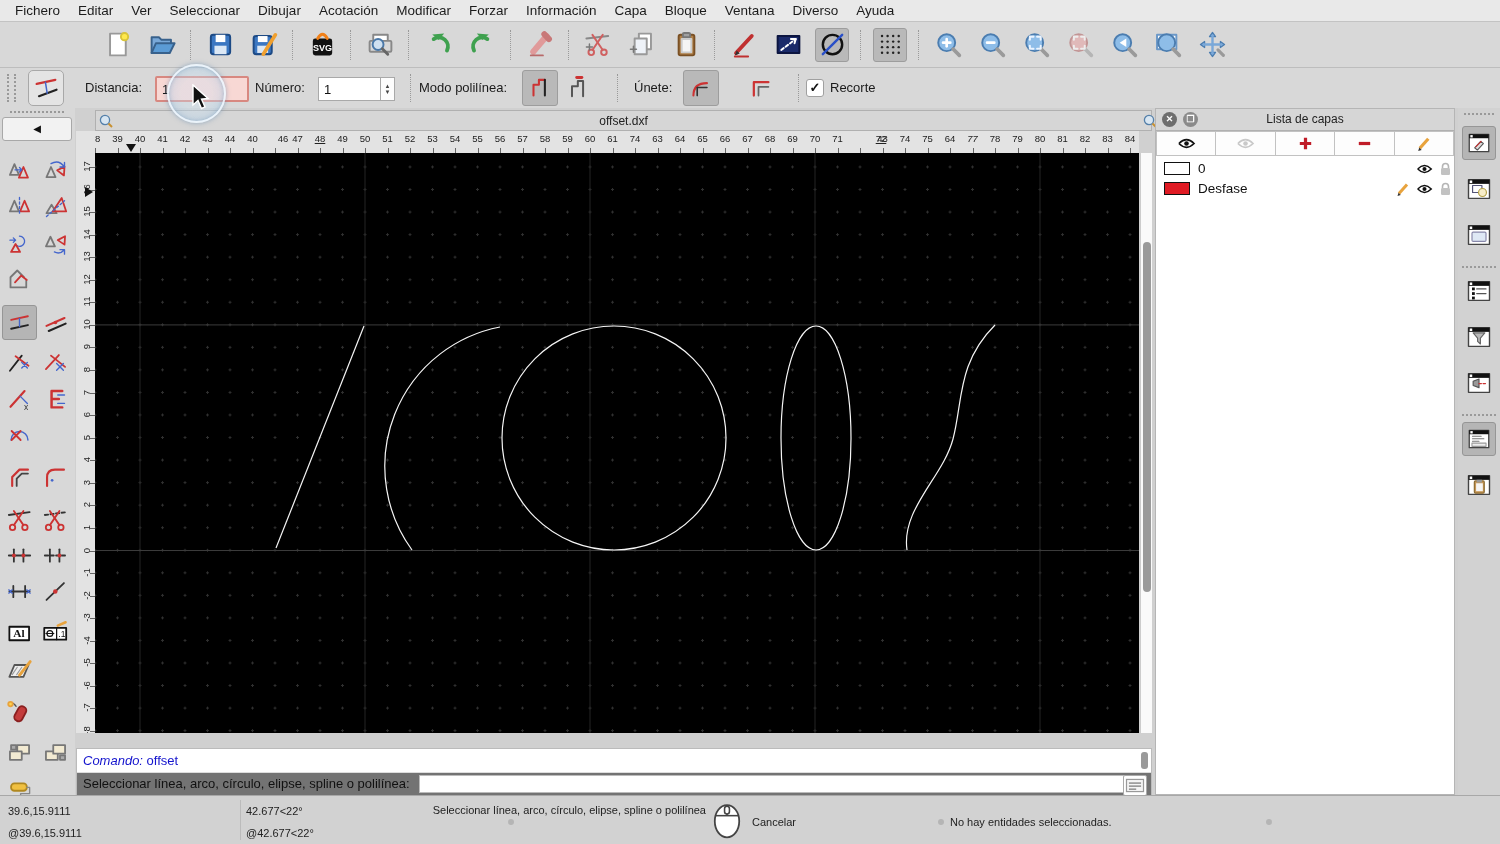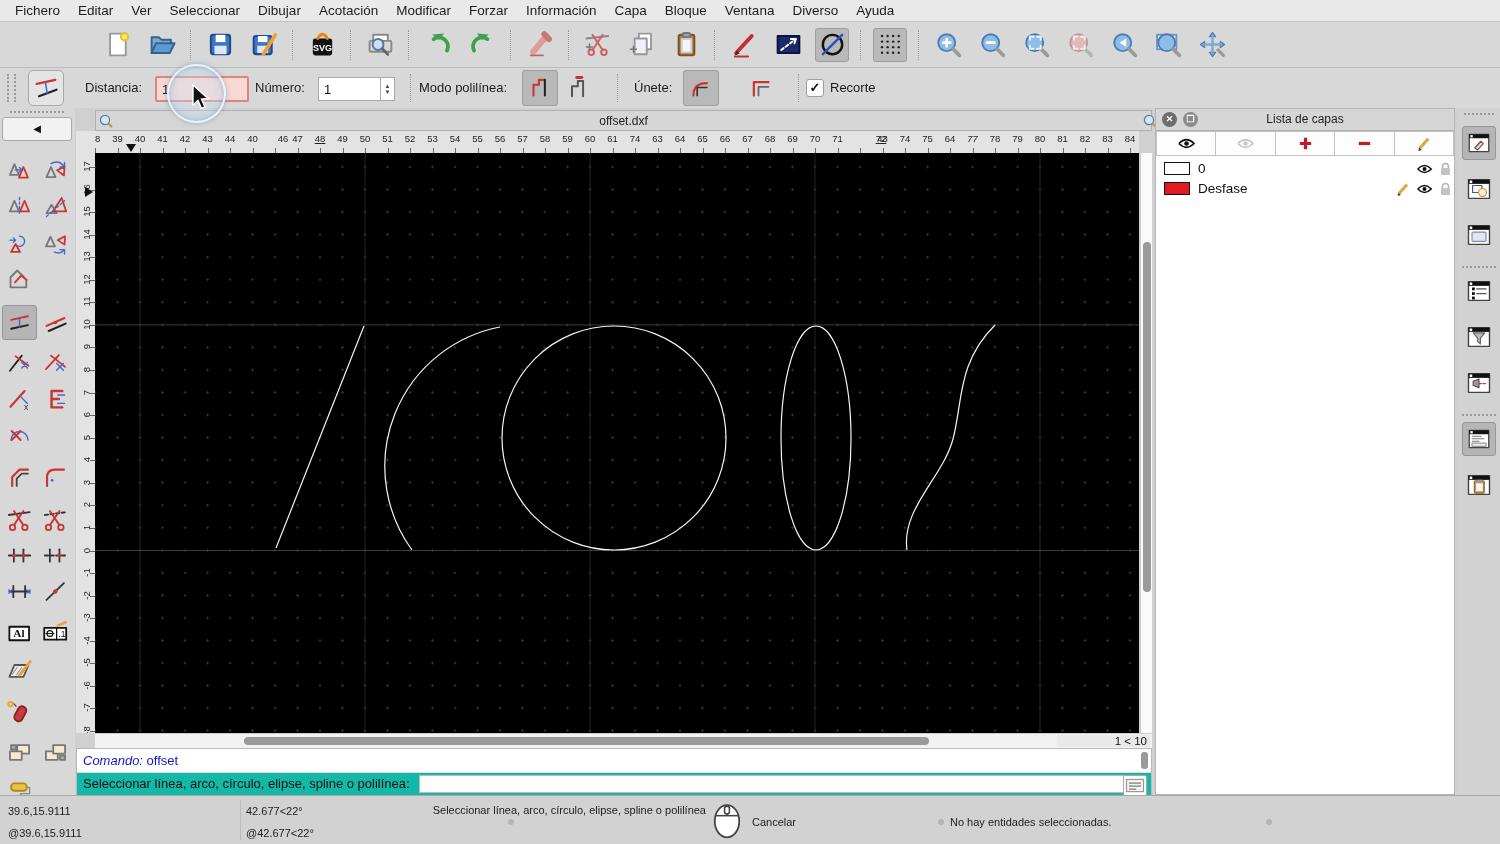--- a/index.html
+++ b/index.html
@@ -71,21 +71,21 @@
   .vthumb{position:absolute;left:2px;width:8px;border-radius:4px;background:#9a9a9a;}
   .hscroll-row{position:absolute;left:95px;top:625px;width:1057px;height:15px;background:#f2f2f2;border-top:1px solid #ccc;box-sizing:border-box;}
   .hthumb{position:absolute;top:3px;height:8px;border-radius:4px;background:#9a9a9a;}
   .zoom-label{position:absolute;right:2px;top:1px;width:90px;text-align:right;font-size:11.5px;color:#111;background:#e9e9e9;padding-right:3px;}
   
   .command-dock{position:absolute;left:76px;top:640px;width:1076px;height:47px;background:#fff;border:1px solid #bbb;box-sizing:border-box;}
   .cmd-history{position:absolute;left:0;top:0;width:100%;height:24px;background:#fff;border-bottom:1px solid #ddd;box-sizing:border-box;}
   .cmd-history .t{position:absolute;left:6px;top:4px;font-size:13px;color:#1414cd;}
   .cmd-history .t i{font-style:italic;}
   .cmd-vthumb{position:absolute;right:3px;top:3px;width:7px;height:17px;background:#9a9a9a;border-radius:3px;}
-  .cmd-prompt{position:absolute;left:0;top:24px;width:100%;height:22px;background:#14b8a6;}
+  .cmd-prompt{position:absolute;left:0;top:24px;width:100%;height:22px;background:#737373;}
   .cmd-prompt .p{position:absolute;left:6px;top:3px;font-size:13px;color:#111;white-space:nowrap;}
   .cmd-input{position:absolute;left:342px;top:2px;width:702px;height:16px;background:#fff;border:1px solid #bbb;
              font:12px "Liberation Sans",sans-serif;padding:0 4px;}
   .cmd-btn{position:absolute;right:4px;top:2px;width:20px;height:17px;background:#fff;border:1px solid #aaa;border-radius:2px;padding:1px;}
   
   .layer-panel{position:absolute;left:1155px;top:0;width:300px;height:687px;background:#fff;border:1px solid #b5b5b5;box-sizing:border-box;}
   .lp-title{position:absolute;left:0;top:0;width:100%;height:22px;background:#d6d6d6;border-bottom:1px solid #b0b0b0;box-sizing:border-box;}
   .lp-title .t{position:absolute;left:0;right:0;top:3px;text-align:center;font-size:12px;color:#222;}
   .lp-close,.lp-float{position:absolute;top:3px;width:15px;height:15px;border-radius:50%;background:#6e6e6e;color:#fff;
             font:bold 9px/15px "Liberation Sans",sans-serif;text-align:center;}
@@ -702,24 +702,20 @@
           <path d="M405,174 A142,142 0 0 0 317,397" stroke="#f5f5f5" stroke-width="1.2" fill="none"></path>
           <circle cx="519" cy="285" r="112" stroke="#f5f5f5" stroke-width="1.2" fill="none"></circle>
           <ellipse cx="721" cy="285" rx="35" ry="112" stroke="#f5f5f5" stroke-width="1.2" fill="none"></ellipse>
           <path d="M900,172 C862,210 868,248 858,286 C848,324 806,356 812,397" stroke="#f5f5f5" stroke-width="1.2" fill="none"></path>
         </svg>
       </div>
 
     <div class="vscroll">
       <div class="vthumb" style="top:89px;height:350px"></div>
     </div>
-    <div class="hscroll-row">
-      <div class="hthumb" style="left:149px;width:685px"></div>
-      <div class="zoom-label">1 &lt; 10</div>
-    </div>
 
     <div class="command-dock">
       <div class="cmd-history">
         <span class="t"><i>Comando:</i> <span>offset</span></span>
         <div class="cmd-vthumb"></div>
       </div>
       <div class="cmd-prompt">
         <span class="p">Seleccionar línea, arco, círculo, elipse, spline o polilínea:</span>
         <input class="cmd-input" value="" style="">
         <div class="cmd-btn" id="cmdBtn"><svg viewBox="0 0 16 14" width="100%" height="100%">

